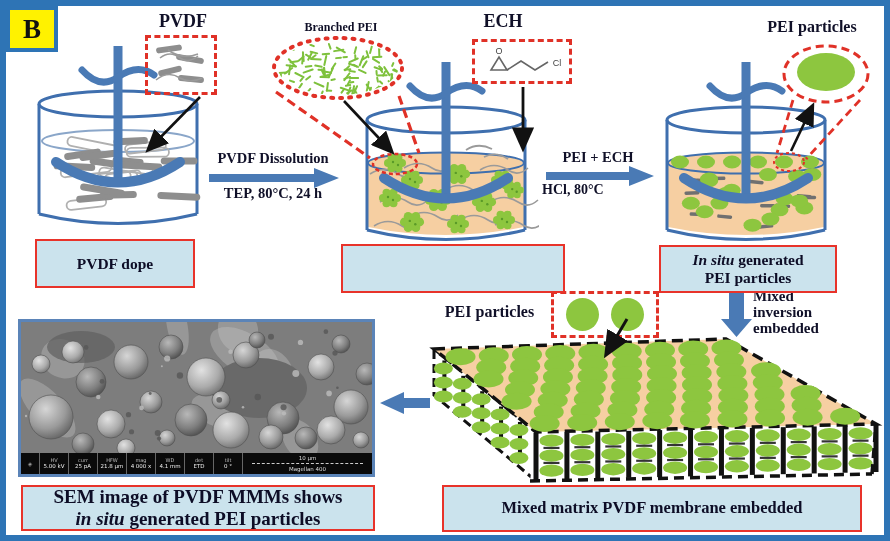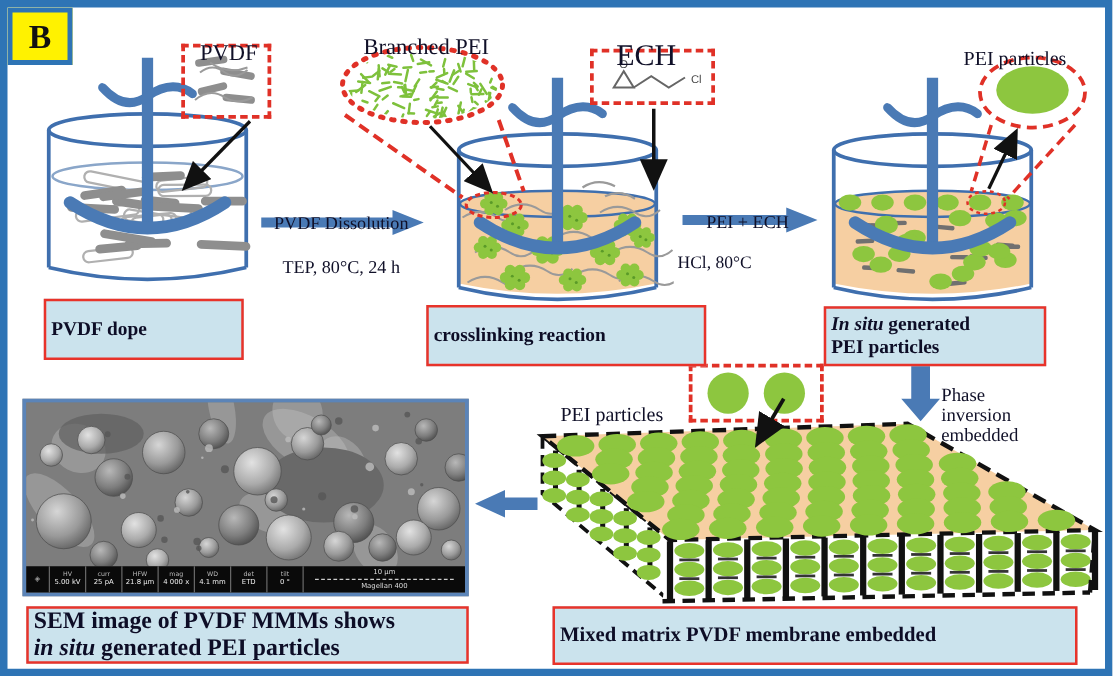--- a/index.html
+++ b/index.html
@@ -1,20 +1,20 @@
 <!DOCTYPE html>
 <html><head>
 <meta charset="utf-8">
 <style>
   html,body{margin:0;padding:0;background:#e8e8e8;font-family:"Liberation Serif",serif;}
   .page{position:relative;width:890px;height:541px;box-sizing:border-box;border:6px solid #2e74b5;background:#fff;overflow:hidden;}
   .abs{position:absolute;}
   .badge{left:0;top:0;width:52px;height:46px;background:#fff200;border:4px solid #2e74b5;box-sizing:border-box;display:flex;align-items:center;justify-content:center;font-weight:bold;font-size:27px;color:#111;z-index:40;}
-  .lbl{font-weight:normal;color:#101028;text-align:center;z-index:25;margin-top:21px;}
-  .caption{background:#cbe3ed;border:2.5px solid #e8332a;box-sizing:border-box;color:#0d0d26;font-weight:bold;text-align:left;line-height:1.14;display:flex;flex-direction:column;justify-content:center;z-index:25;padding:2px 4px;}
+  .lbl{font-weight:bold;color:#101028;text-align:center;z-index:25;}
+  .caption{background:#cbe3ed;border:2.5px solid #e8332a;box-sizing:border-box;color:#0d0d26;font-weight:bold;text-align:center;line-height:1.14;display:flex;flex-direction:column;justify-content:center;z-index:25;padding:2px 4px;}
   .dashbox{border:3px dashed #e03127;box-sizing:border-box;background:transparent;z-index:15;}
   .overlay{left:0;top:0;z-index:20;pointer-events:none;}
   .beaker{z-index:10;}
   sub{font-size:70%;}
   .em{font-style:italic;}
   
   .sem{left:12px;top:313px;width:357px;height:158px;border:3px solid #5b84b8;box-sizing:border-box;background:#7d7d7d;z-index:12;display:flex;flex-direction:column;}
   .sembar{height:21px;background:#0a0a0a;display:flex;align-items:stretch;color:#ddd;font-family:"DejaVu Sans",sans-serif;}
   .sembar .cell{flex:0 0 28px;border-right:1px solid #666;display:flex;flex-direction:column;align-items:center;justify-content:center;line-height:1.1;}
   .sembar .cell .l{font-size:5px;color:#bbb;}
@@ -28,26 +28,26 @@
 </head>
 <body>
 
 <div class="page">
 
   <div class="abs badge">
     <span>B</span>
   </div>
 
   <div class="abs lbl" style="left:132px;top:5px;width:90px;font-size:18px;">PVDF</div>
-  <div class="abs lbl" style="left:255px;top:0;width:160px;font-size:18px;">Branched PEI</div>
-  <div class="abs lbl" style="left:466px;top:5px;width:90px;font-size:24px;">ECH</div>
+  <div class="abs lbl" style="left:255px;top:14px;width:160px;font-size:12px;">Branched PEI</div>
+  <div class="abs lbl" style="left:452px;top:5px;width:90px;font-size:18px;">ECH</div>
   <div class="abs lbl" style="left:736px;top:12px;width:140px;font-size:16px;">PEI particles</div>
   <div class="abs lbl" style="left:426px;top:297px;width:115px;font-size:16px;">PEI particles</div>
   <div class="abs lbl" style="left:747px;top:283px;width:90px;font-size:15px;text-align:left;line-height:1.05;">
-    <div>Phase</div>
+    <div>Mixed</div>
     <div>inversion</div>
     <div>embedded</div>
   </div>
 
   <div class="abs lbl" style="left:194px;top:144px;width:146px;font-size:14.5px;">PVDF Dissolution</div>
   <div class="abs lbl" style="left:194px;top:179px;width:146px;font-size:14.5px;">TEP, 80°C, 24 h</div>
   <div class="abs lbl" style="left:536px;top:143px;width:112px;font-size:14.5px;">PEI + ECH</div>
   <div class="abs lbl" style="left:536px;top:176px;width:112px;font-size:14px;text-align:left;">HCl, 80°C</div>
 
   <div class="abs dashbox" style="left:139px;top:29px;width:72px;height:60px;">
@@ -75,21 +75,20 @@
   </div>
   <div class="abs dashbox" style="left:545px;top:285px;width:108px;height:47px;display:flex;align-items:center;justify-content:space-around;padding:0 6px;">
     <div class="dotcircle"></div>
     <div class="dotcircle"></div>
   </div>
 
   <div class="abs caption" style="left:29px;top:233px;width:160px;height:49px;font-size:15.5px;">
     <div>PVDF dope</div>
   </div>
   <div class="abs caption" style="left:335px;top:238px;width:224px;height:49px;font-size:15.5px;">
-    <div>crosslinking reaction</div>
   </div>
   <div class="abs caption" style="left:653px;top:239px;width:178px;height:48px;font-size:15.5px;">
     <div><span class="em">In situ</span><span> generated</span></div>
     <div>PEI particles</div>
   </div>
   <div class="abs caption" style="left:436px;top:479px;width:420px;height:47px;font-size:16.5px;">
     <div>Mixed matrix PVDF membrane embedded</div>
   </div>
   <div class="abs caption" style="left:15px;top:479px;width:354px;height:46px;font-size:19px;">
     <div>SEM image of PVDF MMMs shows</div>

